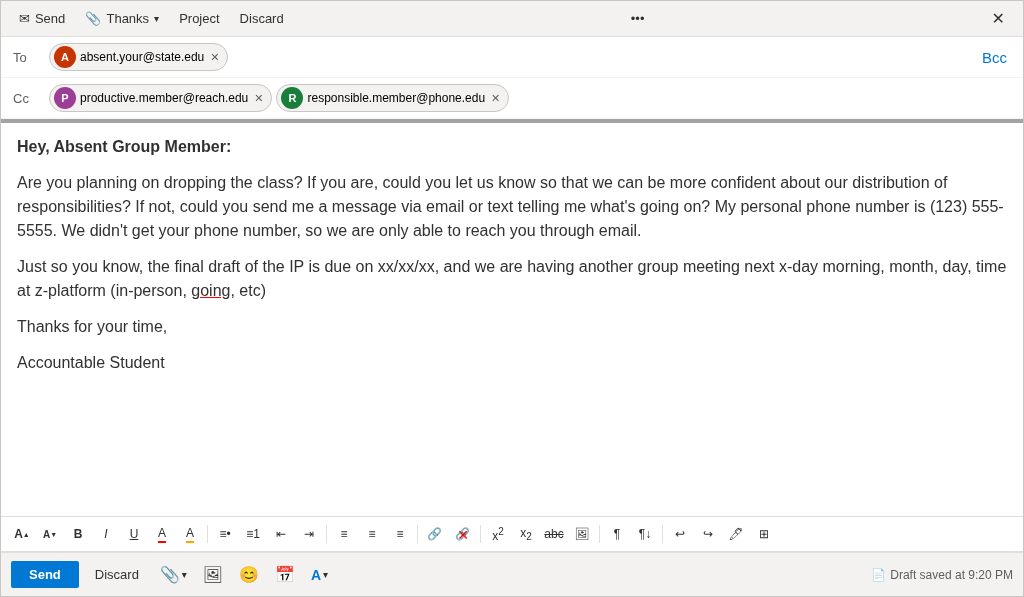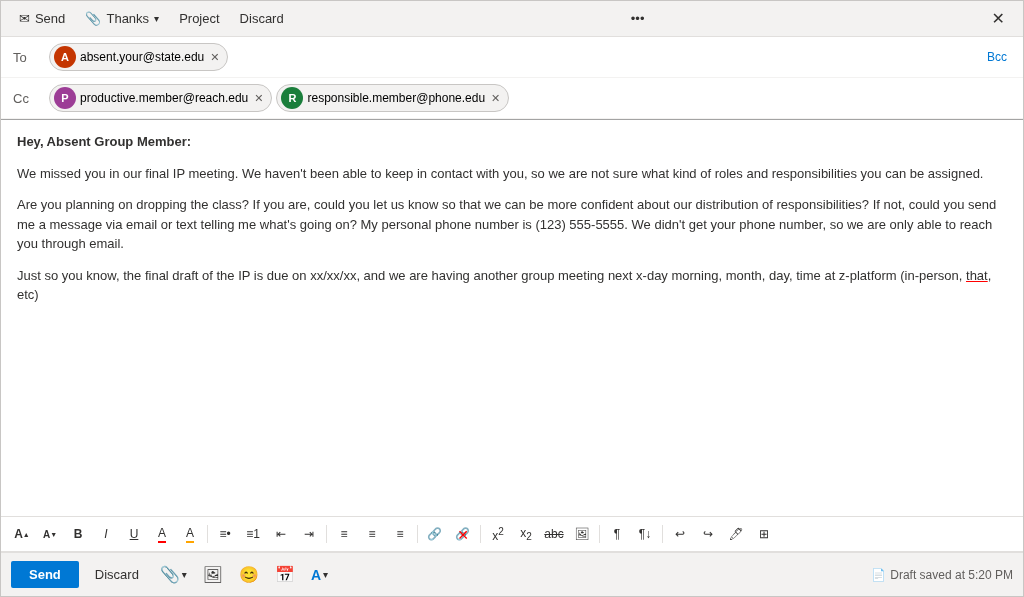--- a/index.html
+++ b/index.html
@@ -50,21 +50,21 @@
       border: none;
       cursor: pointer;
       font-size: 16px;
       color: #323130;
       padding: 4px 8px;
       border-radius: 2px;
     }
 
     
     .fields-area {
-      border-bottom: 1px solid #a3a3a3;
+      border-bottom: 4px solid #a3a3a3;
     }
     .field-row {
       display: flex;
       align-items: center;
       padding: 6px 12px;
       border-bottom: 1px solid #f3f2f1;
       min-height: 38px;
     }
     .field-label {
       color: #605e5c;
@@ -103,21 +103,21 @@
     .chip-x {
       cursor: pointer;
       color: #605e5c;
       font-size: 11px;
       margin-left: 2px;
     }
     .bcc-link {
       margin-left: auto;
       color: #0078d4;
       cursor: pointer;
-      font-size: 12px;
+      font-size: 15px;
       padding: 2px 4px;
     }
 
     
     .subject-row {
       padding: 6px 12px;
       border-bottom: 1px solid #e1dfdd;
     }
     .subject-input {
       width: 100%;
@@ -126,21 +126,21 @@
       font-size: 13px;
       color: #323130;
       background: transparent;
     }
 
     
     .body-area {
       flex: 1;
       overflow-y: auto;
       padding: 12px 16px;
-      font-size: 13px;
+      font-size: 16px;
       color: #323130;
       line-height: 1.5;
       min-height: 0;
     }
     .body-area p {
       margin-bottom: 12px;
     }
     .body-area p:last-child { margin-bottom: 0; }
     .body-bold { font-weight: bold; }
 
@@ -283,23 +283,24 @@
           <span>responsible.member@phone.edu</span>
           <span class="chip-x">✕</span>
         </div>
       </div>
     </div>
   </div>
 
 
   <div class="body-area">
     <p><span class="body-bold">Hey, Absent Group Member:</span></p>
-    <p>We missed you in our final IP meeting. We haven't been able to keep in contact with you, so we are not sure what kind of roles and responsibilities you can be assigned.</p>
     <p>Are you planning on dropping the class? If you are, could you let us know so that we can be more confident about our distribution of responsibilities? If not, could you send me a message via email or text telling me what's going on? My personal phone number is (123) 555-5555. We didn't get your phone number, so we are only able to reach you through email.</p>
-    <p>Just so you know, the final draft of the IP is due on xx/xx/xx, and we are having another group meeting next x-day morning, month, day, time at z-platform (in-person, <span class="underline-red">that</span>, etc)</p>
+    <p>Just so you know, the final draft of the IP is due on xx/xx/xx, and we are having another group meeting next x-day morning, month, day, time at z-platform (in-person, <span class="underline-red">going</span>, etc)</p>
+    <p>Thanks for your time,</p>
+    <p>Accountable Student</p>
   </div>
 
   <div class="format-toolbar">
     <button class="fmt-btn" title="Increase font size">
         <span style="font-size:12px;font-weight:bold;">A</span>
         <span style="font-size:7px;vertical-align:super;">▲</span>
       </button>
     <button class="fmt-btn" title="Decrease font size">
         <span style="font-size:10px;font-weight:bold;">A</span>
         <span style="font-size:7px;vertical-align:super;">▼</span>
@@ -399,17 +400,17 @@
     </button>
     <button class="bottom-icon-btn">
       <span>📅</span>
     </button>
     <button class="bottom-icon-btn">
       <span style="font-weight:bold;font-size:14px;color:#0078d4;">A</span>
       <span style="font-size:10px;">▾</span>
     </button>
     <div class="draft-status">
       <span>📄</span>
-      <span>Draft saved at 5:20 PM</span>
+      <span>Draft saved at 9:20 PM</span>
     </div>
   </div>
 
 </div>
 
 </body></html>

